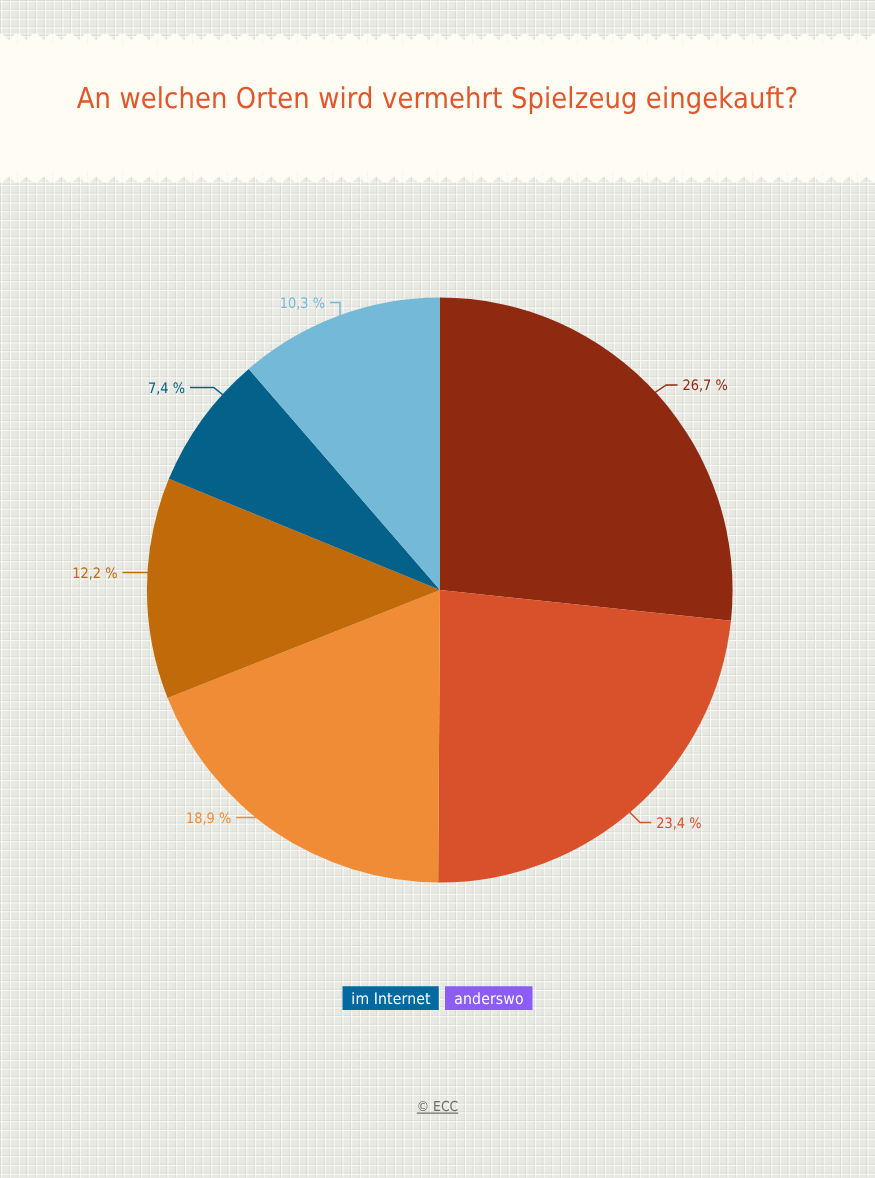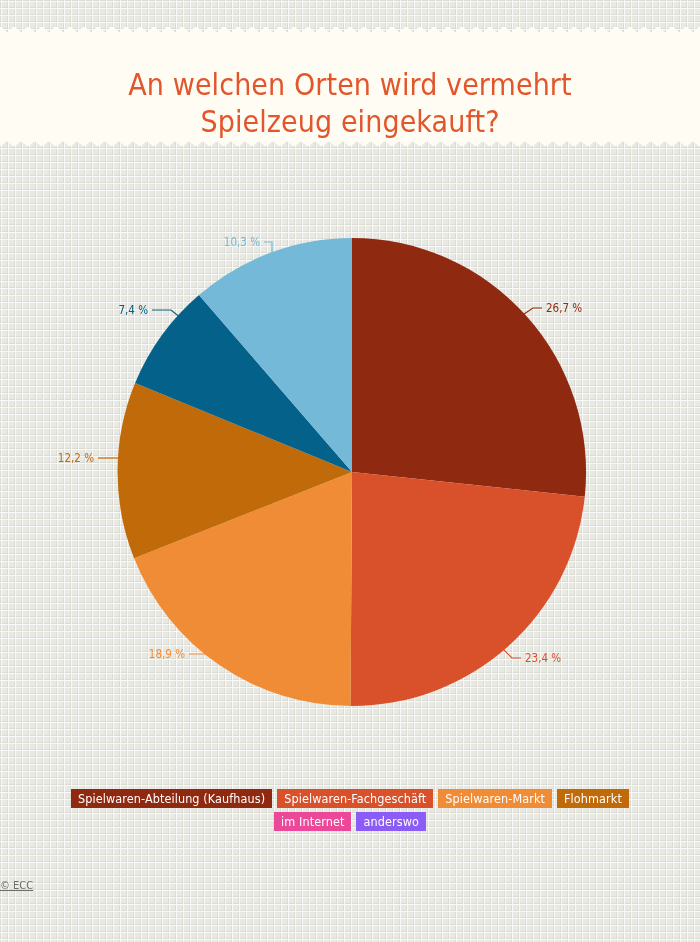--- a/index.html
+++ b/index.html
@@ -57,21 +57,21 @@
     background-repeat: repeat-x;
   }
 
   .chart-title {
     position: absolute;
     left: 0;
     top: 46px;
     width: 700px;
     text-align: center;
     color: #e2562c;
-    font-size: 30px;
+    font-size: 23px;
     line-height: 37px;
     font-family: "DejaVu Sans Condensed", "Liberation Sans Narrow", "Liberation Sans", sans-serif;
     font-weight: 400;
     letter-spacing: 0.1px;
     z-index: 4;
     padding: 0 60px;
     box-sizing: border-box;
   }
 
   
@@ -115,20 +115,21 @@
     font-family: "DejaVu Sans Condensed", "Liberation Sans Narrow", "Liberation Sans", sans-serif;
     letter-spacing: 0.1px;
   }
 
   
   .footer-credit {
     position: absolute;
     left: 0;
     top: 879px;
     width: 700px;
+    text-align: center;
     color: #6e6e68;
     font-size: 11px;
     font-family: "DejaVu Sans Condensed", "Liberation Sans Narrow", "Liberation Sans", sans-serif;
     z-index: 5;
     text-decoration: underline;
   }
 </style>
 </head>
 <body>
 
@@ -168,24 +169,18 @@
     <polyline points="186,172 171,160 152,160" fill="none" stroke="#046189" stroke-width="1.2"></polyline>
     <text class="pct-label" x="148" y="164" text-anchor="end" fill="#046189">7,4 %</text>
 
     <polyline points="272,106 272,92 264,92" fill="none" stroke="#74b9d8" stroke-width="1.2"></polyline>
     <text class="pct-label" x="260" y="96" text-anchor="end" fill="#74b9d8">10,3 %</text>
   </svg>
 </div>
 
 <div class="legend">
   <div class="legend-row">
-    <span class="legend-chip" style="background:#8f2a11">Spielwaren-Abteilung (Kaufhaus)</span>
-    <span class="legend-chip" style="background:#d9512a">Spielwaren-Fachgeschäft</span>
-    <span class="legend-chip" style="background:#f18c36">Spielwaren-Markt</span>
-    <span class="legend-chip" style="background:#c06a0a">Flohmarkt</span>
-  </div>
-  <div class="legend-row">
-    <span class="legend-chip" style="background:#ec4899">im Internet</span>
+    <span class="legend-chip" style="background:#0369a1">im Internet</span>
     <span class="legend-chip" style="background:#8b5cf6">anderswo</span>
   </div>
 </div>
 
 <div class="footer-credit">© ECC</div>
 
 </body></html>

